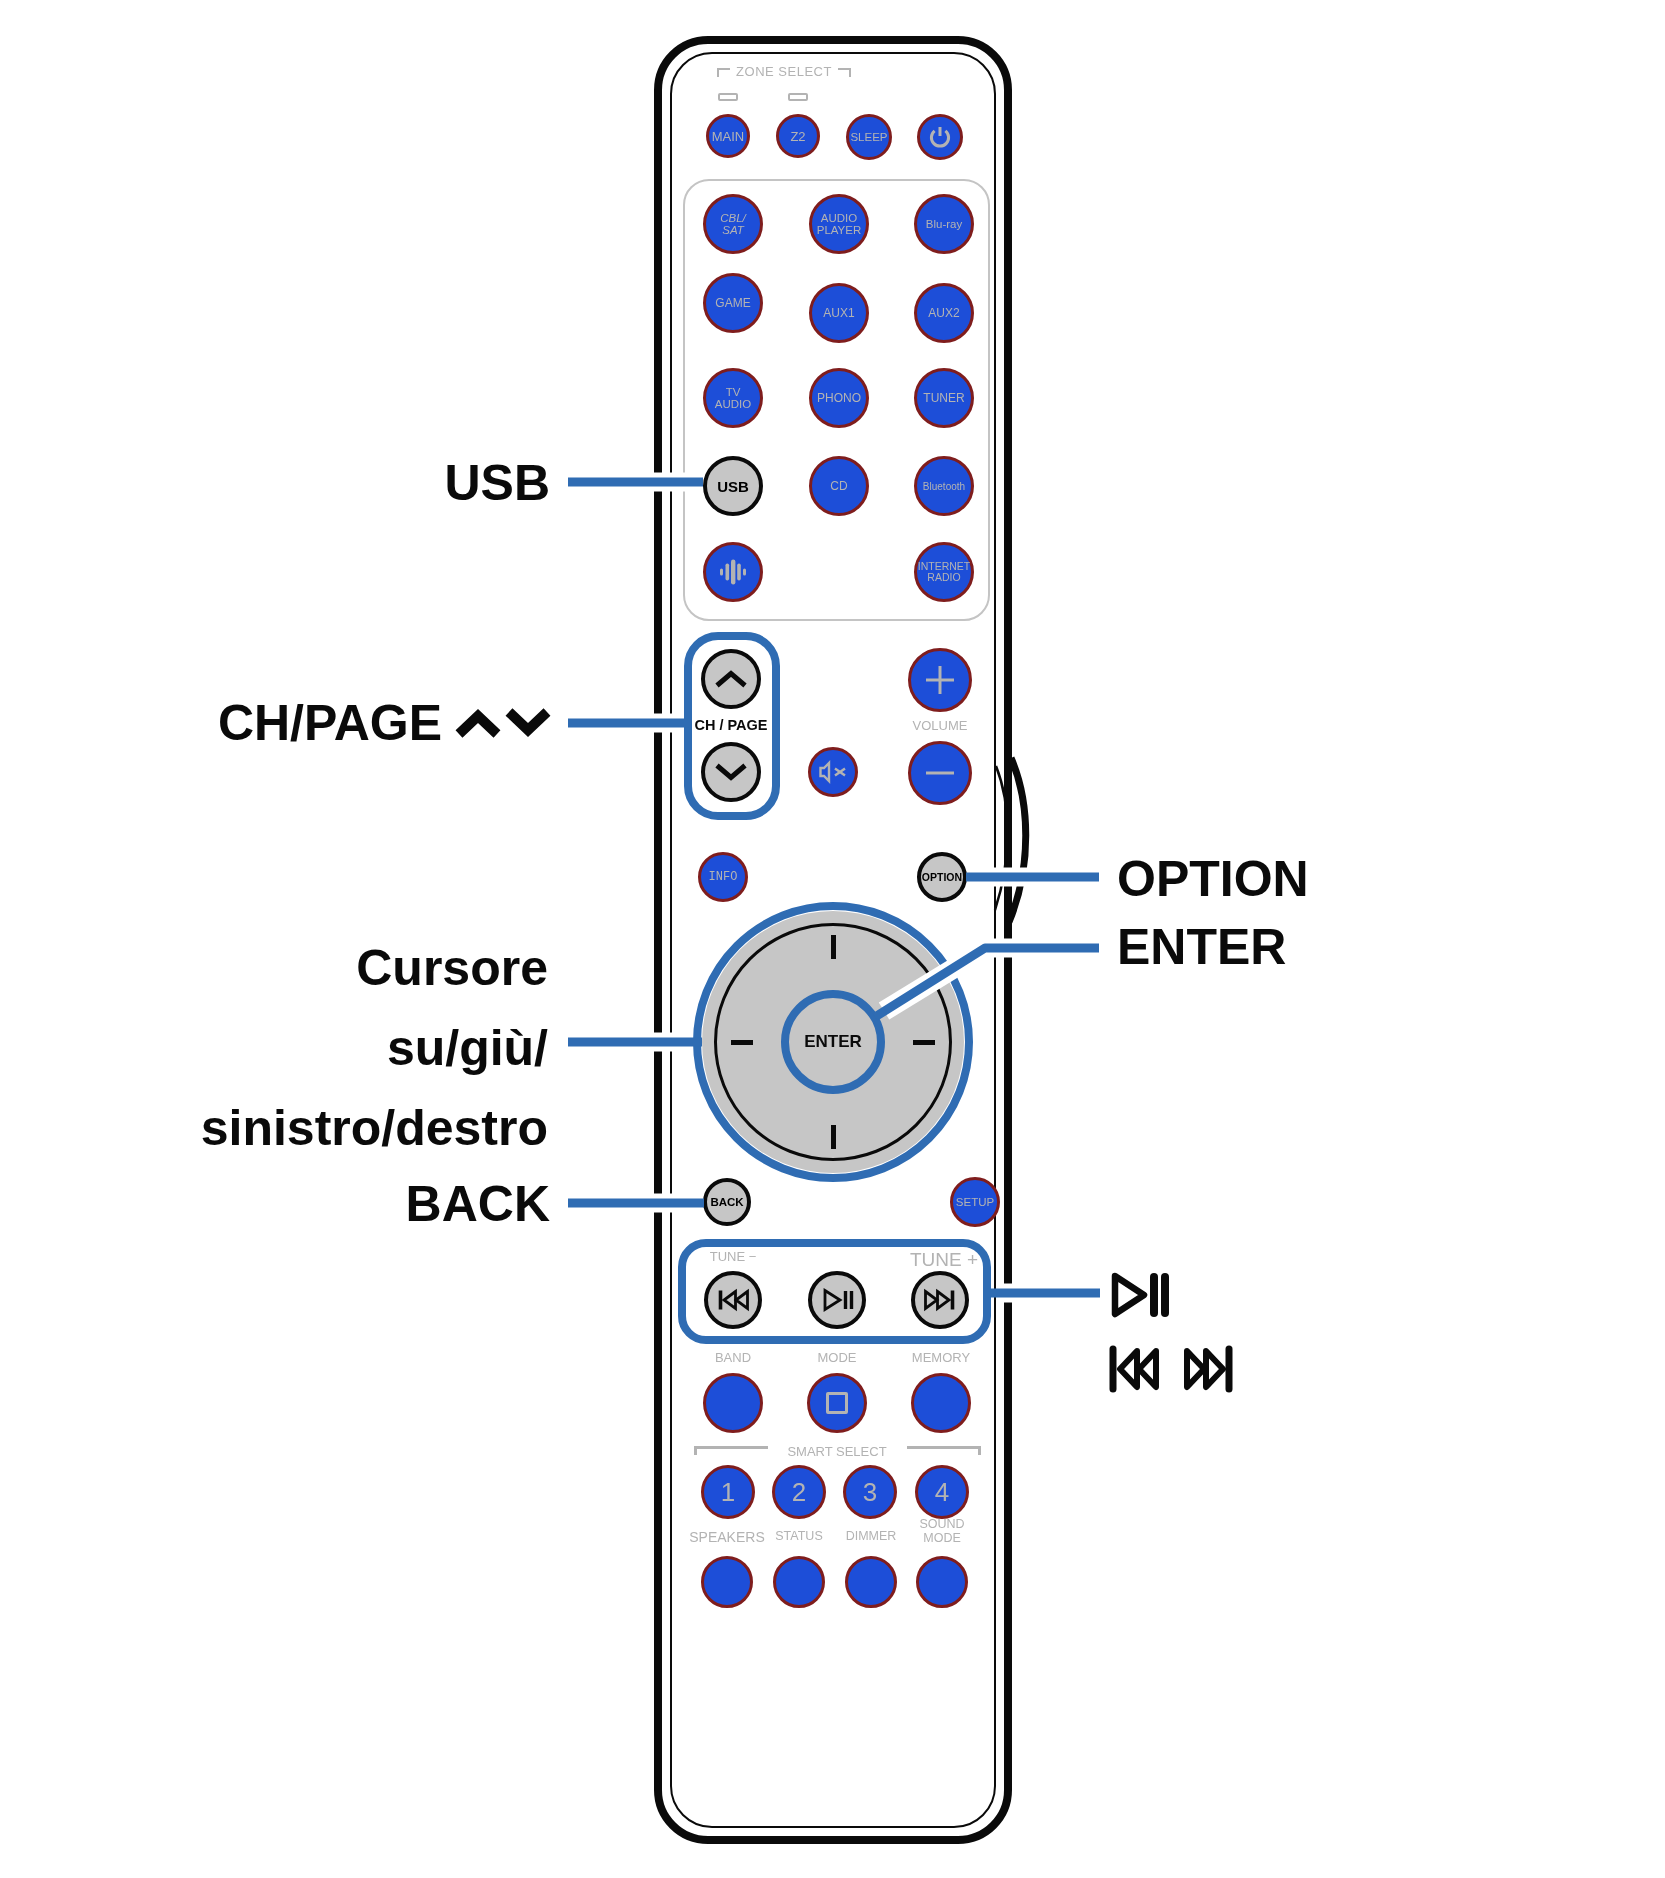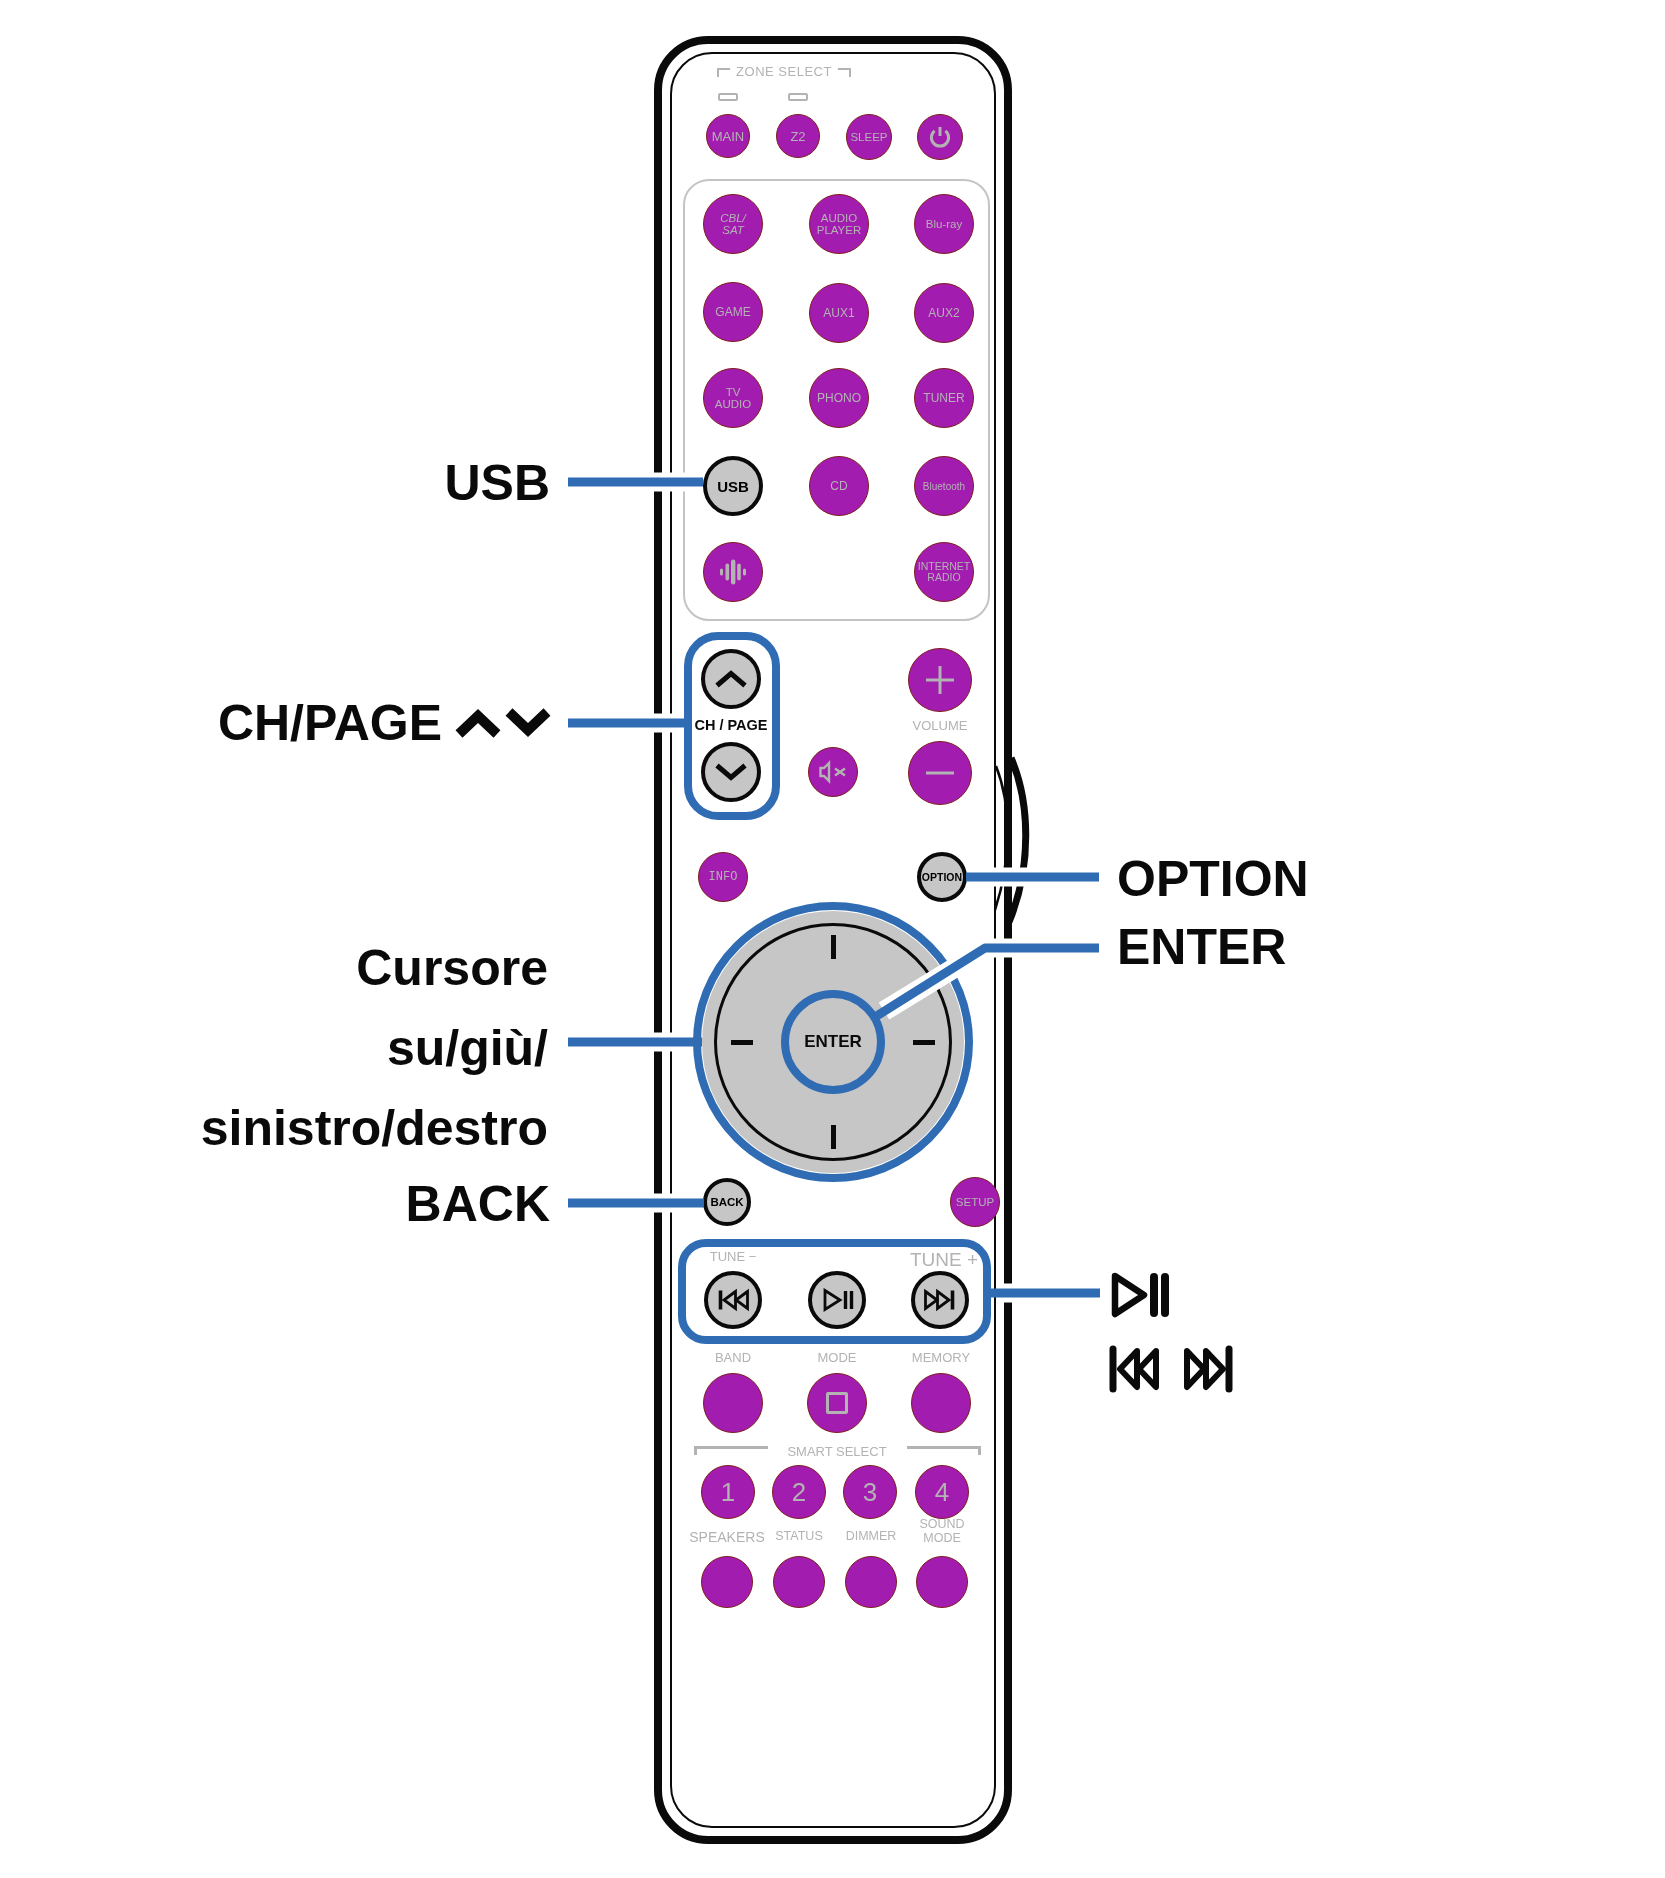--- a/index.html
+++ b/index.html
@@ -4,21 +4,21 @@
 <style>
   html,body{margin:0;padding:0;background:#fff;}
   #stage{position:relative;width:1665px;height:1878px;background:#fff;overflow:hidden;
          font-family:"Liberation Sans",sans-serif;}
   .abs{position:absolute;box-sizing:border-box;}
   
   .body-outer{border:8px solid #0a0a0a;border-radius:54px;background:#fff;}
   .body-inner{border:2.5px solid #0a0a0a;border-radius:42px;background:#fff;}
   
   .btn{position:absolute;box-sizing:border-box;border-radius:50%;display:flex;align-items:center;
-       justify-content:center;text-align:center;background:#a21caf;border:1px solid #7f1d1d;
+       justify-content:center;text-align:center;background:#1d4ed8;border:3px solid #7f1d1d;
        color:#b3b3b3;}
   .btn .tl{white-space:pre-line;}
   .btn.hl{background:#c6c6c6;border:4.5px solid #0a0a0a;color:#000;font-weight:700;}
   .lbl{position:absolute;color:#b3b3b3;text-align:center;white-space:pre-line;}
   .blk{position:absolute;box-sizing:border-box;border:2.5px solid #c4c4c4;border-radius:26px;}
   .hl-frame{position:absolute;box-sizing:border-box;border:8px solid #2f6cb3;}
   .callout{position:absolute;color:#0a0a0a;font-weight:700;font-size:50px;line-height:70px;}
   .bracket{position:absolute;box-sizing:border-box;border-top:3px solid #b3b3b3;height:9px;}
   .bracket.l{border-left:3px solid #b3b3b3;}
   .bracket.r{border-right:3px solid #b3b3b3;}
@@ -68,21 +68,21 @@
 SAT</span>
     </div>
   <div class="btn" style="left:809px;top:194px;width:60px;height:60px;font-size:11.5px;line-height:12px;">
     <span class="tl">AUDIO
 PLAYER</span>
     </div>
   <div class="btn" style="left:914px;top:194px;width:60px;height:60px;font-size:11.5px;">
     <span class="tl">Blu-ray</span>
     </div>
 
-  <div class="btn" style="left:703px;top:282px;width:60px;height:60px;font-size:12px;">
+  <div class="btn" style="left:703px;top:273px;width:60px;height:60px;font-size:12px;">
     <span class="tl">GAME</span>
     </div>
   <div class="btn" style="left:809px;top:283px;width:60px;height:60px;font-size:12px;">
     <span class="tl">AUX1</span>
     </div>
   <div class="btn" style="left:914px;top:283px;width:60px;height:60px;font-size:12px;">
     <span class="tl">AUX2</span>
     </div>
 
   <div class="btn" style="left:703px;top:368px;width:60px;height:60px;font-size:11.5px;line-height:12px;">

